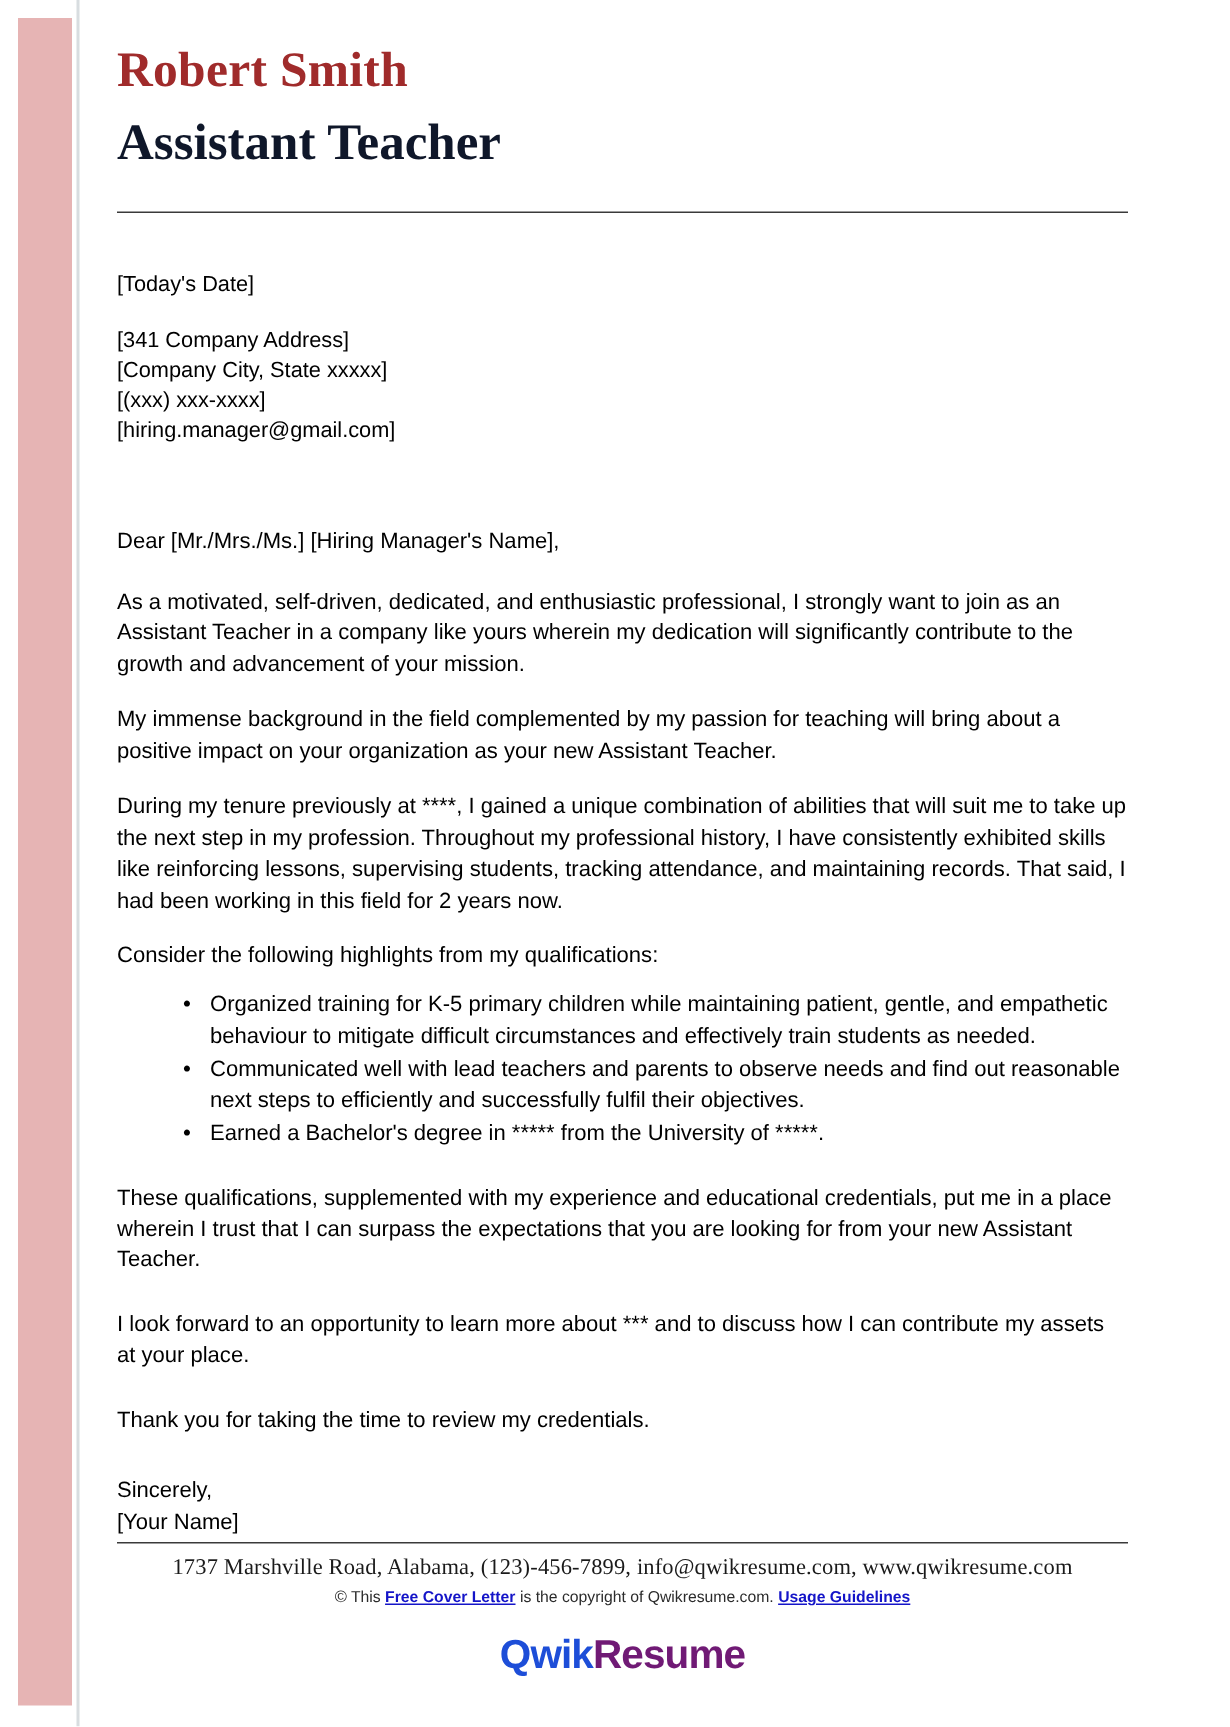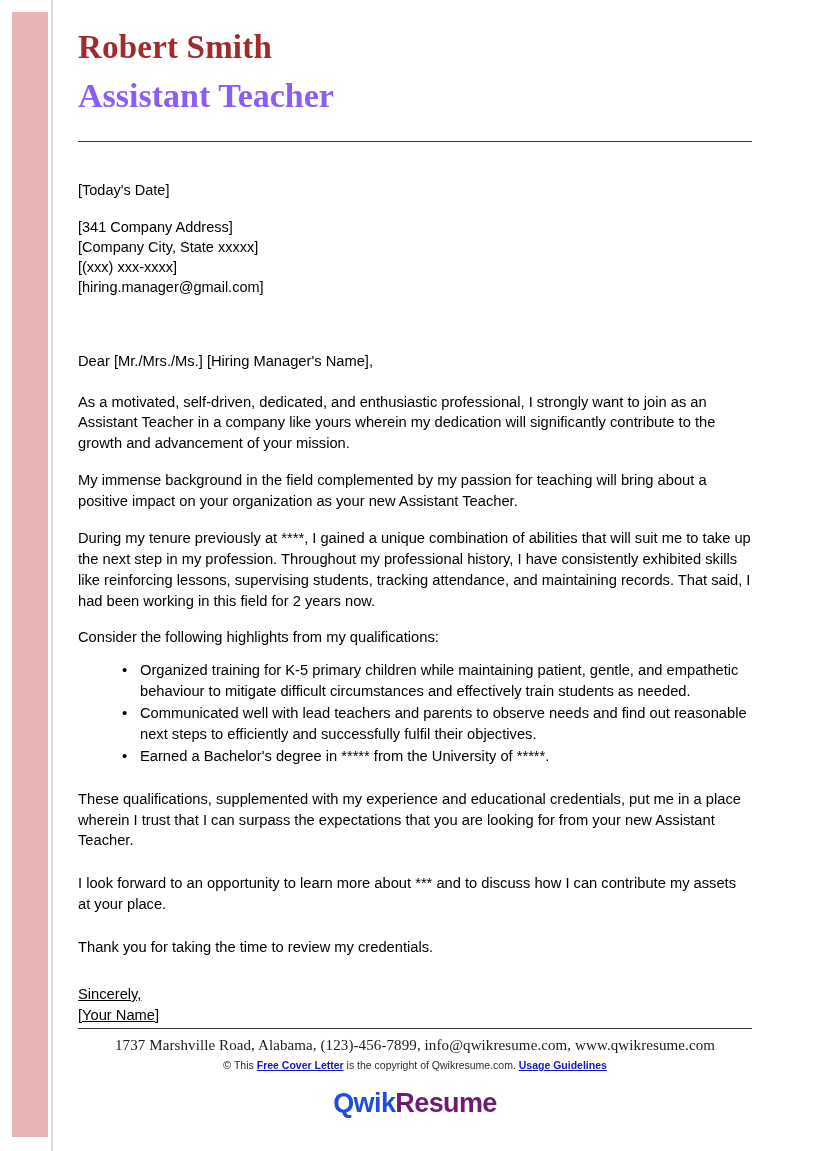--- a/index.html
+++ b/index.html
@@ -53,21 +53,21 @@
     font-weight: bold;
     color: #a02b2b;
     line-height: 1.08;
     letter-spacing: 0.2px;
     margin: 0;
   }
   #job-title {
     font-family: "Liberation Serif", serif;
     font-size: 34px;
     font-weight: bold;
-    color: #8b5cf6;
+    color: #0f172a;
     line-height: 1.15;
     margin: 10px 0 0 0;
   }
   .rule {
     height: 0;
     border: 0;
     border-top: 1.4px solid #3a3a3a;
     margin: 0;
     width: 674px;
   }
@@ -112,21 +112,20 @@
     top: -1px;
     font-size: 15px;
   }
 
   .gap-para { margin-top: 22px !important; }
 
   #signoff {
     margin-top: 26px;
     font-size: 14.7px;
     line-height: 1.42;
-    text-decoration: underline;
   }
   #signoff div { white-space: pre; }
 
   
   #footer {
     position: absolute;
     left: 0;
     top: 1028px;
     width: 674px;
     text-align: center;

